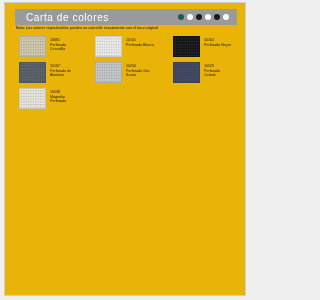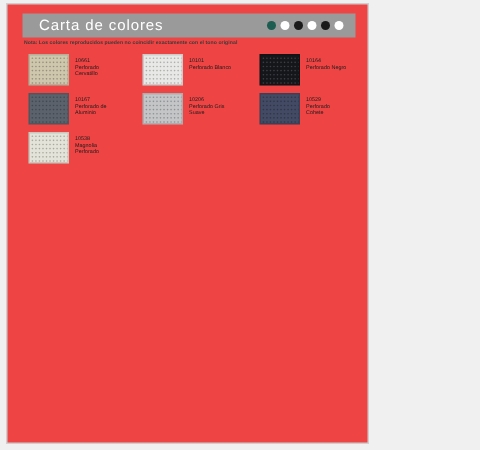--- a/index.html
+++ b/index.html
@@ -12,21 +12,21 @@
     background: #f0f0f0;
     font-family: "Liberation Sans", sans-serif;
     overflow: hidden;
   }
   #page-card {
     position: absolute;
     left: 4px;
     top: 2px;
     width: 242px;
     height: 294px;
-    background: #ef4444;
+    background: #eab308;
     border: 1px solid #cfcfcf;
     box-sizing: border-box;
     overflow: hidden;
   }
   #header-bar {
     position: absolute;
     left: 10px;
     top: 6px;
     width: 222px;
     height: 16px;

